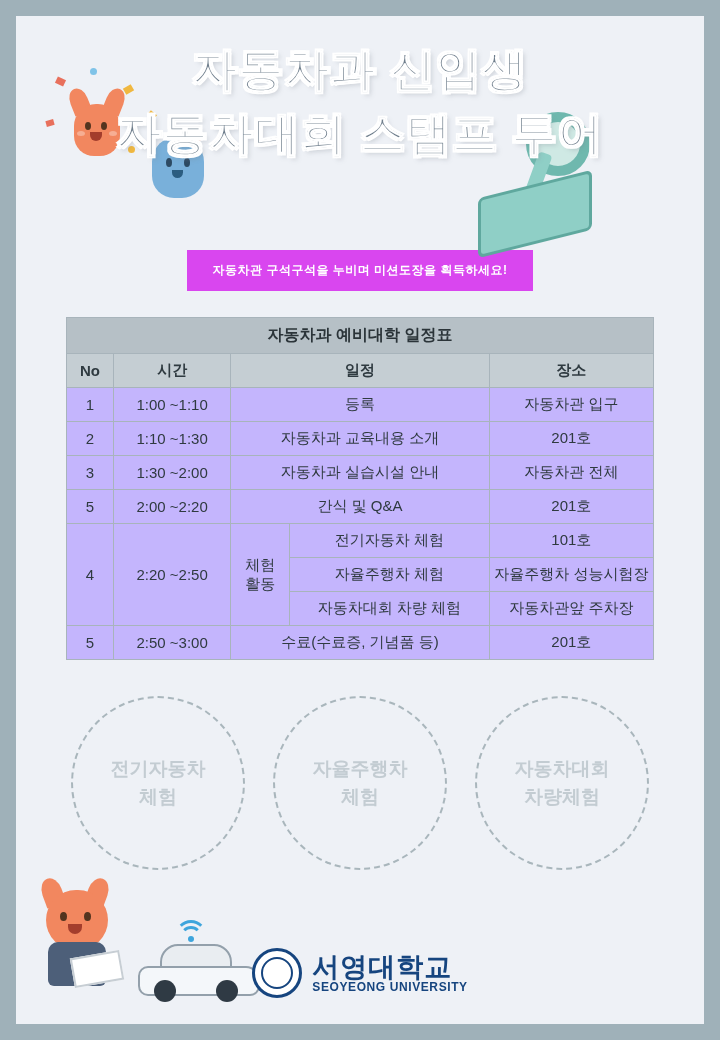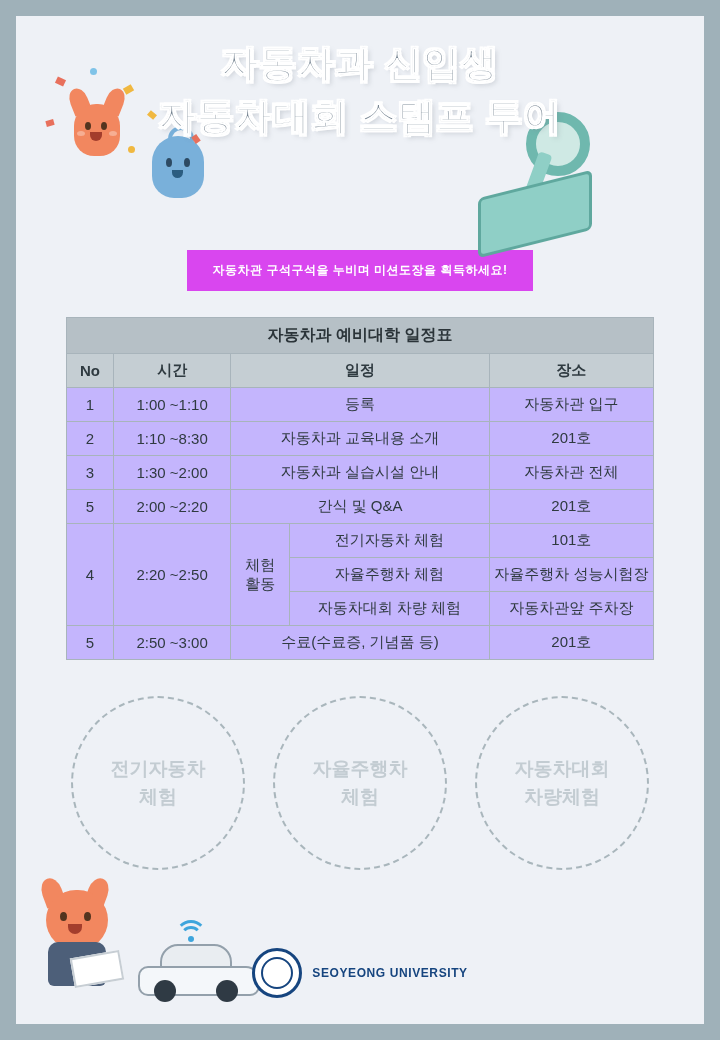--- a/index.html
+++ b/index.html
@@ -27,21 +27,21 @@
   .title-area {
     position: relative;
     height: 230px;
   }
   .title-text {
     position: absolute;
     left: 0;
     right: 0;
     top: 22px;
     text-align: center;
-    font-size: 37px;
+    font-size: 45px;
     font-weight: bold;
     line-height: 1.42;
     letter-spacing: 1px;
     color: #6f7e8c;
     -webkit-text-stroke: 1px #ffffff;
     text-shadow:
        2px 2px 0 #ffffff,
       -2px 2px 0 #ffffff,
        2px -2px 0 #ffffff,
       -2px -2px 0 #ffffff,
@@ -479,21 +479,21 @@
       </tr>
 
       <tr>
         <td>1</td>
         <td>1:00 ~1:10</td>
         <td colspan="2">등록</td>
         <td>자동차관 입구</td>
       </tr>
       <tr>
         <td>2</td>
-        <td>1:10 ~8:30</td>
+        <td>1:10 ~1:30</td>
         <td colspan="2">자동차과 교육내용 소개</td>
         <td>201호</td>
       </tr>
       <tr>
         <td>3</td>
         <td>1:30 ~2:00</td>
         <td colspan="2">자동차과 실습시설 안내</td>
         <td>자동차관 전체</td>
       </tr>
       <tr>
@@ -573,17 +573,18 @@
       <div class="top"></div>
       <div class="bot"></div>
       <div class="wheel l"></div>
       <div class="wheel r"></div>
     </div>
   </div>
 
   <div class="logo">
     <div class="emblem"></div>
     <div class="names">
+      <div class="kr">서영대학교</div>
       <div class="en">SEOYEONG UNIVERSITY</div>
     </div>
   </div>
 
 </div>
 
 </body></html>

